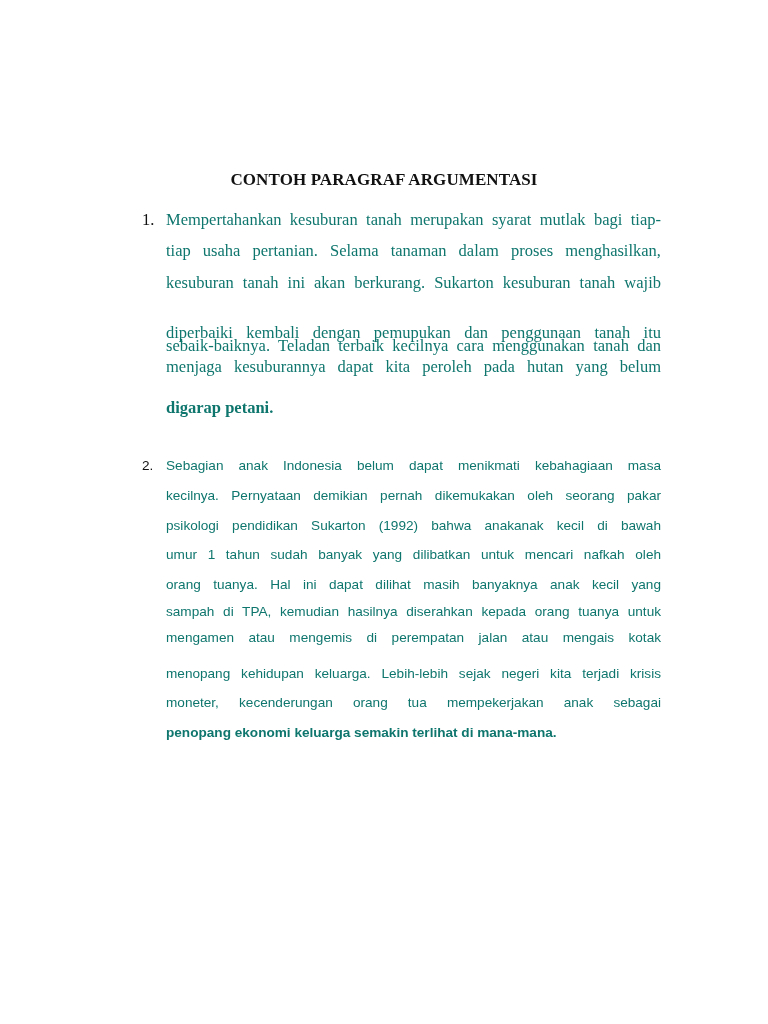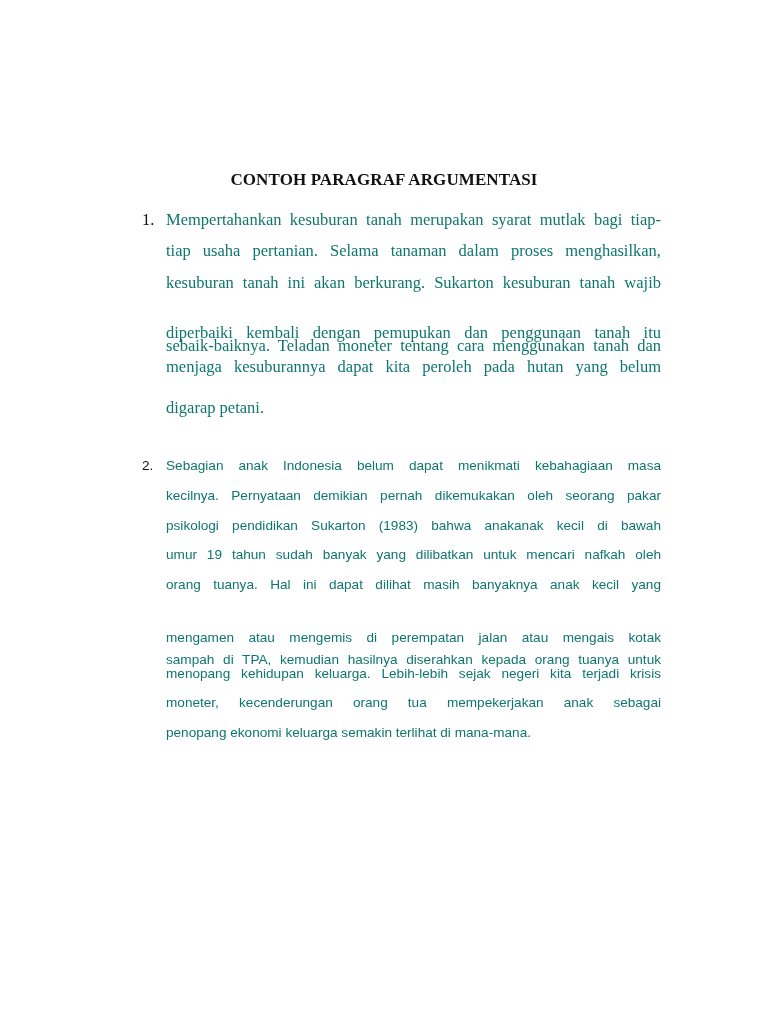--- a/index.html
+++ b/index.html
@@ -47,20 +47,21 @@
       position: absolute;
       left: 166px;
       width: 495px;
       white-space: nowrap;
       text-align: justify;
       text-align-last: justify;
       color: #0f766e;
     }
     .line.last {
       text-align-last: left;
+      font-weight: bold;
     }
     .serif {
       font-family: "Liberation Serif", serif;
       font-size: 16.5px;
     }
     .sans {
       font-family: "Liberation Sans", sans-serif;
       font-size: 13.6px;
     }
   </style>
@@ -70,32 +71,32 @@
 <div class="page">
 
   <div class="title">CONTOH PARAGRAF ARGUMENTASI</div>
 
   <div class="item serif">
     <span class="num" style="top:210px">1.</span>
     <div class="line" style="top:210px">Mempertahankan kesuburan tanah merupakan syarat mutlak bagi tiap-</div>
     <div class="line" style="top:241px">tiap usaha pertanian. Selama tanaman dalam proses menghasilkan,</div>
     <div class="line" style="top:273px">kesuburan tanah ini akan berkurang. Sukarton kesuburan tanah wajib</div>
     <div class="line" style="top:323px">diperbaiki kembali dengan pemupukan dan penggunaan tanah itu</div>
-    <div class="line" style="top:336px">sebaik-baiknya. Teladan moneter tentang cara menggunakan tanah dan</div>
+    <div class="line" style="top:336px">sebaik-baiknya. Teladan terbaik kecilnya cara menggunakan tanah dan</div>
     <div class="line" style="top:357px">menjaga kesuburannya dapat kita peroleh pada hutan yang belum</div>
     <div class="line last" style="top:398px">digarap petani.</div>
   </div>
 
   <div class="item sans">
     <span class="num" style="top:458px">2.</span>
     <div class="line" style="top:458px">Sebagian anak Indonesia belum dapat menikmati kebahagiaan masa</div>
     <div class="line" style="top:488px">kecilnya. Pernyataan demikian pernah dikemukakan oleh seorang pakar</div>
-    <div class="line" style="top:518px">psikologi pendidikan Sukarton (1983) bahwa anakanak kecil di bawah</div>
-    <div class="line" style="top:547px">umur 19 tahun sudah banyak yang dilibatkan untuk mencari nafkah oleh</div>
+    <div class="line" style="top:518px">psikologi pendidikan Sukarton (1992) bahwa anakanak kecil di bawah</div>
+    <div class="line" style="top:547px">umur 1 tahun sudah banyak yang dilibatkan untuk mencari nafkah oleh</div>
     <div class="line" style="top:577px">orang tuanya. Hal ini dapat dilihat masih banyaknya anak kecil yang</div>
     <div class="line" style="top:630px">mengamen atau mengemis di perempatan jalan atau mengais kotak</div>
-    <div class="line" style="top:652px">sampah di TPA, kemudian hasilnya diserahkan kepada orang tuanya untuk</div>
+    <div class="line" style="top:604px">sampah di TPA, kemudian hasilnya diserahkan kepada orang tuanya untuk</div>
     <div class="line" style="top:666px">menopang kehidupan keluarga. Lebih-lebih sejak negeri kita terjadi krisis</div>
     <div class="line" style="top:695px">moneter, kecenderungan orang tua mempekerjakan anak sebagai</div>
     <div class="line last" style="top:725px">penopang ekonomi keluarga semakin terlihat di mana-mana.</div>
   </div>
 
 </div>
 
 </body></html>

